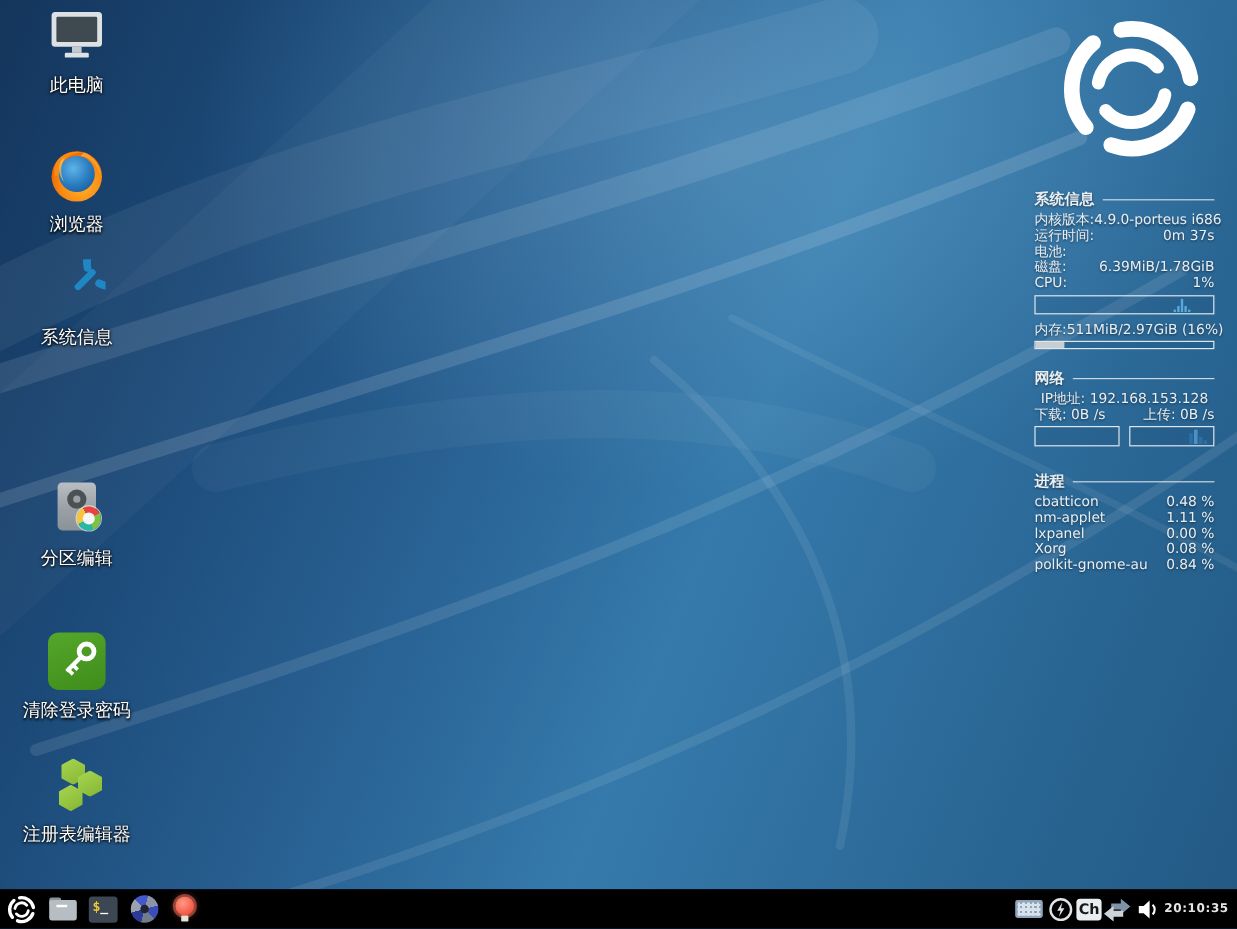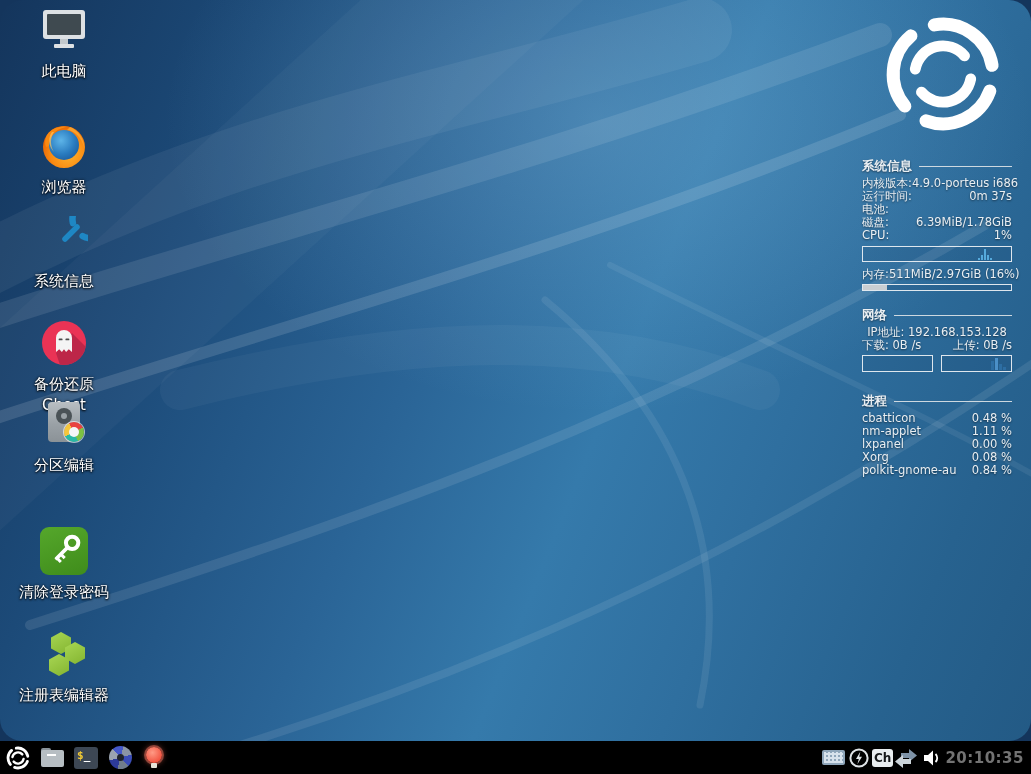--- a/index.html
+++ b/index.html
@@ -4,21 +4,20 @@
 <style>
   * { margin:0; padding:0; box-sizing:border-box; }
   html,body { width:1031px; height:774px; overflow:hidden; }
   body { font-family:"DejaVu Sans", sans-serif; position:relative; background:#14355c; }
 
   
   .desktop { position:absolute; inset:0 0 33px 0;
     background:
       radial-gradient(620px 420px at 58% 16%, rgba(140,195,230,.30), rgba(140,195,230,0) 70%),
       linear-gradient(112deg, #14355c 0%, #1c4a78 20%, #2a6496 42%, #357aab 58%, #2f6f9f 72%, #27628f 88%, #235a85 100%);
-    border-radius: 22px;
   }
   .curves { position:absolute; inset:0; width:100%; height:100%; pointer-events:none; }
 
   
   .dicon { position:absolute; left:8px; width:112px; text-align:center; cursor:default; }
   .dicon .ic { width:48px; height:48px; margin:0 auto; position:relative; }
   .dicon .lbl { margin-top:7px; font-size:15px; line-height:21px; color:#fff;
     text-shadow:0 1px 2px #000, 0 0 3px rgba(0,0,0,.9); }
 
   
@@ -97,21 +96,21 @@
 
   .kbd { width:23px; height:15px; border-radius:2px; background:#8fa6ba; padding:2px; }
   .kbd-keys { width:100%; height:100%;
     background:
       repeating-linear-gradient(90deg, #d7e2ec 0 2px, transparent 2px 4px),
       repeating-linear-gradient(0deg, #d7e2ec 0 2px, transparent 2px 4px); }
 
   .lang { min-width:21px; height:18px; background:#e9edef; border-radius:3px; color:#16181a;
     font-size:12px; font-weight:bold; display:flex; align-items:center; justify-content:center; padding:0 2px; }
 
-  .clock { color:#737373; font-size:15px; font-weight:bold; letter-spacing:.5px; padding-right:2px; }
+  .clock { color:#e5e5e5; font-size:10px; font-weight:bold; letter-spacing:.5px; padding-right:2px; }
 </style>
 </head>
 <body>
 
 <div class="desktop">
 
   <svg class="curves" viewBox="0 0 1031 741" preserveAspectRatio="none">
     <g fill="none" stroke="#ffffff" stroke-linecap="round">
       <path d="M -100 520 L 560 -80" stroke-width="150" opacity="0.03"></path>
       <path d="M -80 300 C 200 140, 430 110, 700 30" stroke-width="64" opacity="0.06"></path>
@@ -163,38 +162,20 @@
   <div class="dicon" style="top:216px">
     <div class="ic">
       <svg width="48" height="48" viewBox="0 0 48 48">
         <path d="M30.5 6.1 A19 19 0 1 1 41.9 17.5" fill="none" stroke="#1e87c4" stroke-width="6.5" stroke-linecap="round" transform="rotate(8 24 24)"></path>
         <line x1="25" y1="23" x2="37" y2="11" stroke="#1e87c4" stroke-width="5.5" stroke-linecap="round"></line>
       </svg>
     </div>
     <div class="lbl">系统信息</div>
   </div>
 
-  <div class="dicon" style="top:319px">
-    <div class="ic">
-      <svg width="48" height="48" viewBox="0 0 48 48">
-        <defs>
-            <clipPath id="gclip">
-              <circle cx="24" cy="24" r="22"></circle>
-            </clipPath>
-          </defs>
-        <circle cx="24" cy="24" r="22" fill="#ea3355"></circle>
-        <path d="M32 14 L46 28 L46 46 L20 46 L16 34 Z" fill="#b52446" clip-path="url(#gclip)" opacity=".85"></path>
-        <path d="M16 19 a8 8 0 0 1 16 0 v14 l-3.2 -2.7 -2.7 2.7 -2.1 -2.7 -2.1 2.7 -2.7 -2.7 -3.2 2.7 z" fill="#f4f4f4"></path>
-        <rect x="18.6" y="19.5" width="4" height="1.8" rx=".9" fill="#4a4a4a"></rect>
-        <rect x="25.4" y="19.5" width="4" height="1.8" rx=".9" fill="#4a4a4a"></rect>
-      </svg>
-    </div>
-    <div class="lbl">备份还原</div>
-    <div class="lbl" style="margin-top:0">Ghost</div>
-  </div>
 
   <div class="dicon" style="top:400px">
     <div class="ic">
       <div class="gp-drive"></div>
         <div class="gp-hole"></div>
         <div class="gp-hub"></div>
         <div class="gp-wheel"></div>
     </div>
     <div class="lbl">分区编辑</div>
   </div>

